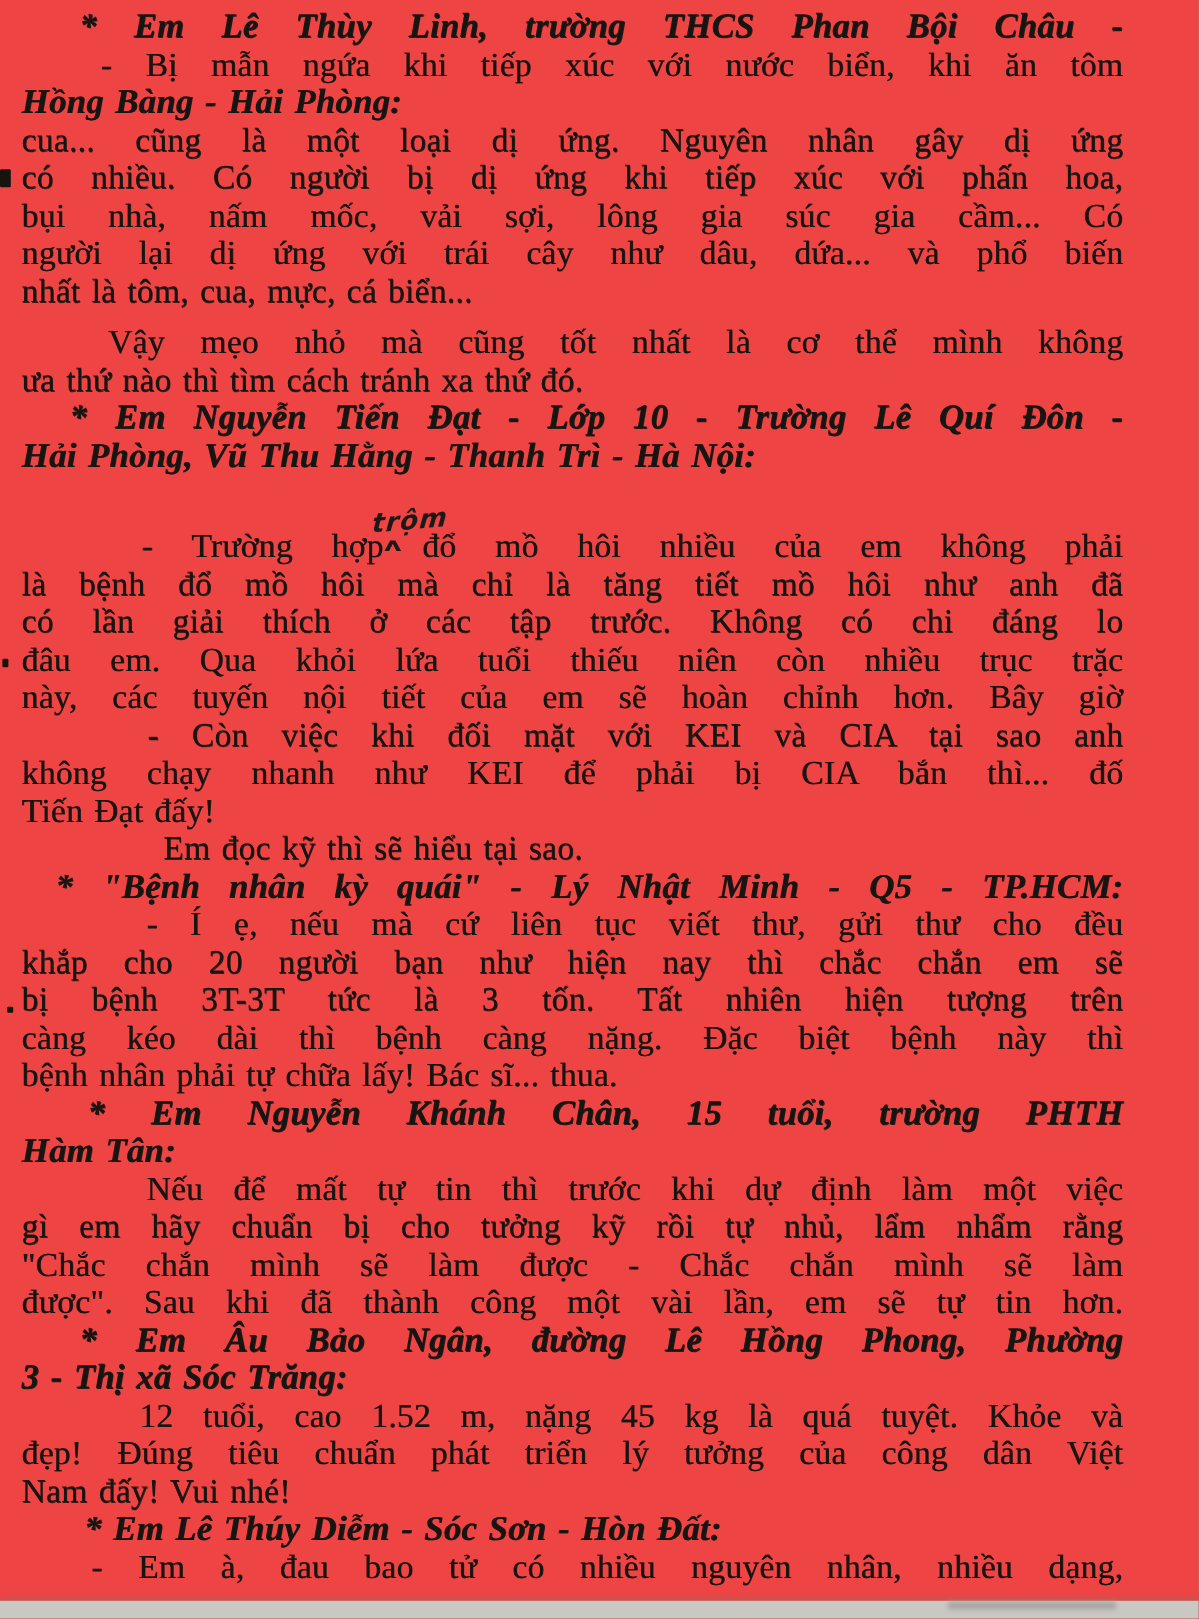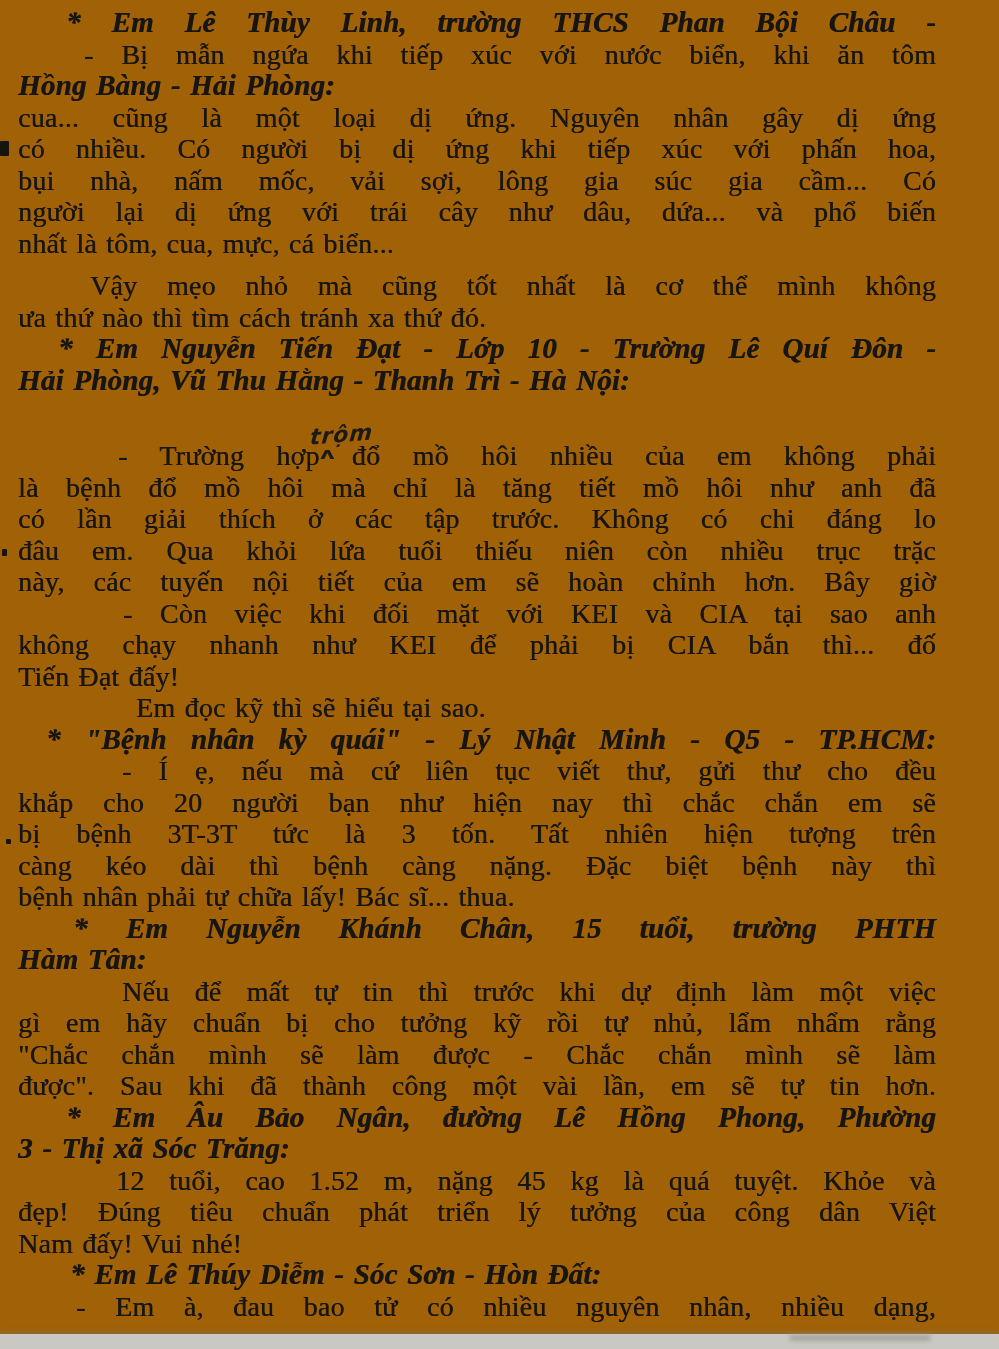--- a/index.html
+++ b/index.html
@@ -95,21 +95,21 @@
     width: 140px;
     height: 6px;
     background: #9d9b95;
     filter: blur(2px);
     opacity: 0.8;
   }
 </style>
 </head>
 <body>
 
-<div class="page" style="background: #a16207; color: rgb(23, 21, 18);">
+<div class="page" style="background: #ef4444; color: rgb(23, 21, 18);">
   <div class="text-column" id="text-column">
       <div class="line heading" style="text-indent: 48px;">* Em Lê Thùy Linh, trường THCS Phan Bội Châu -</div>
       <div class="line body" style="text-indent: 66px;">- Bị mẫn ngứa khi tiếp xúc với nước biển, khi ăn tôm</div>
       <div class="line heading last">Hồng Bàng - Hải Phòng:</div>
       <div class="line body">cua... cũng là một loại dị ứng. Nguyên nhân gây dị ứng</div>
       <div class="line body">có nhiều. Có người bị dị ứng khi tiếp xúc với phấn hoa,</div>
       <div class="line body">bụi nhà, nấm mốc, vải sợi, lông gia súc gia cầm... Có</div>
       <div class="line body">người lại dị ứng với trái cây như dâu, dứa... và phổ biến</div>
       <div class="line body last">nhất là tôm, cua, mực, cá biển...</div>
       <div class="line body" style="text-indent: 72px; margin-top: 11px;">Vậy mẹo nhỏ mà cũng tốt nhất là cơ thể mình không</div>

